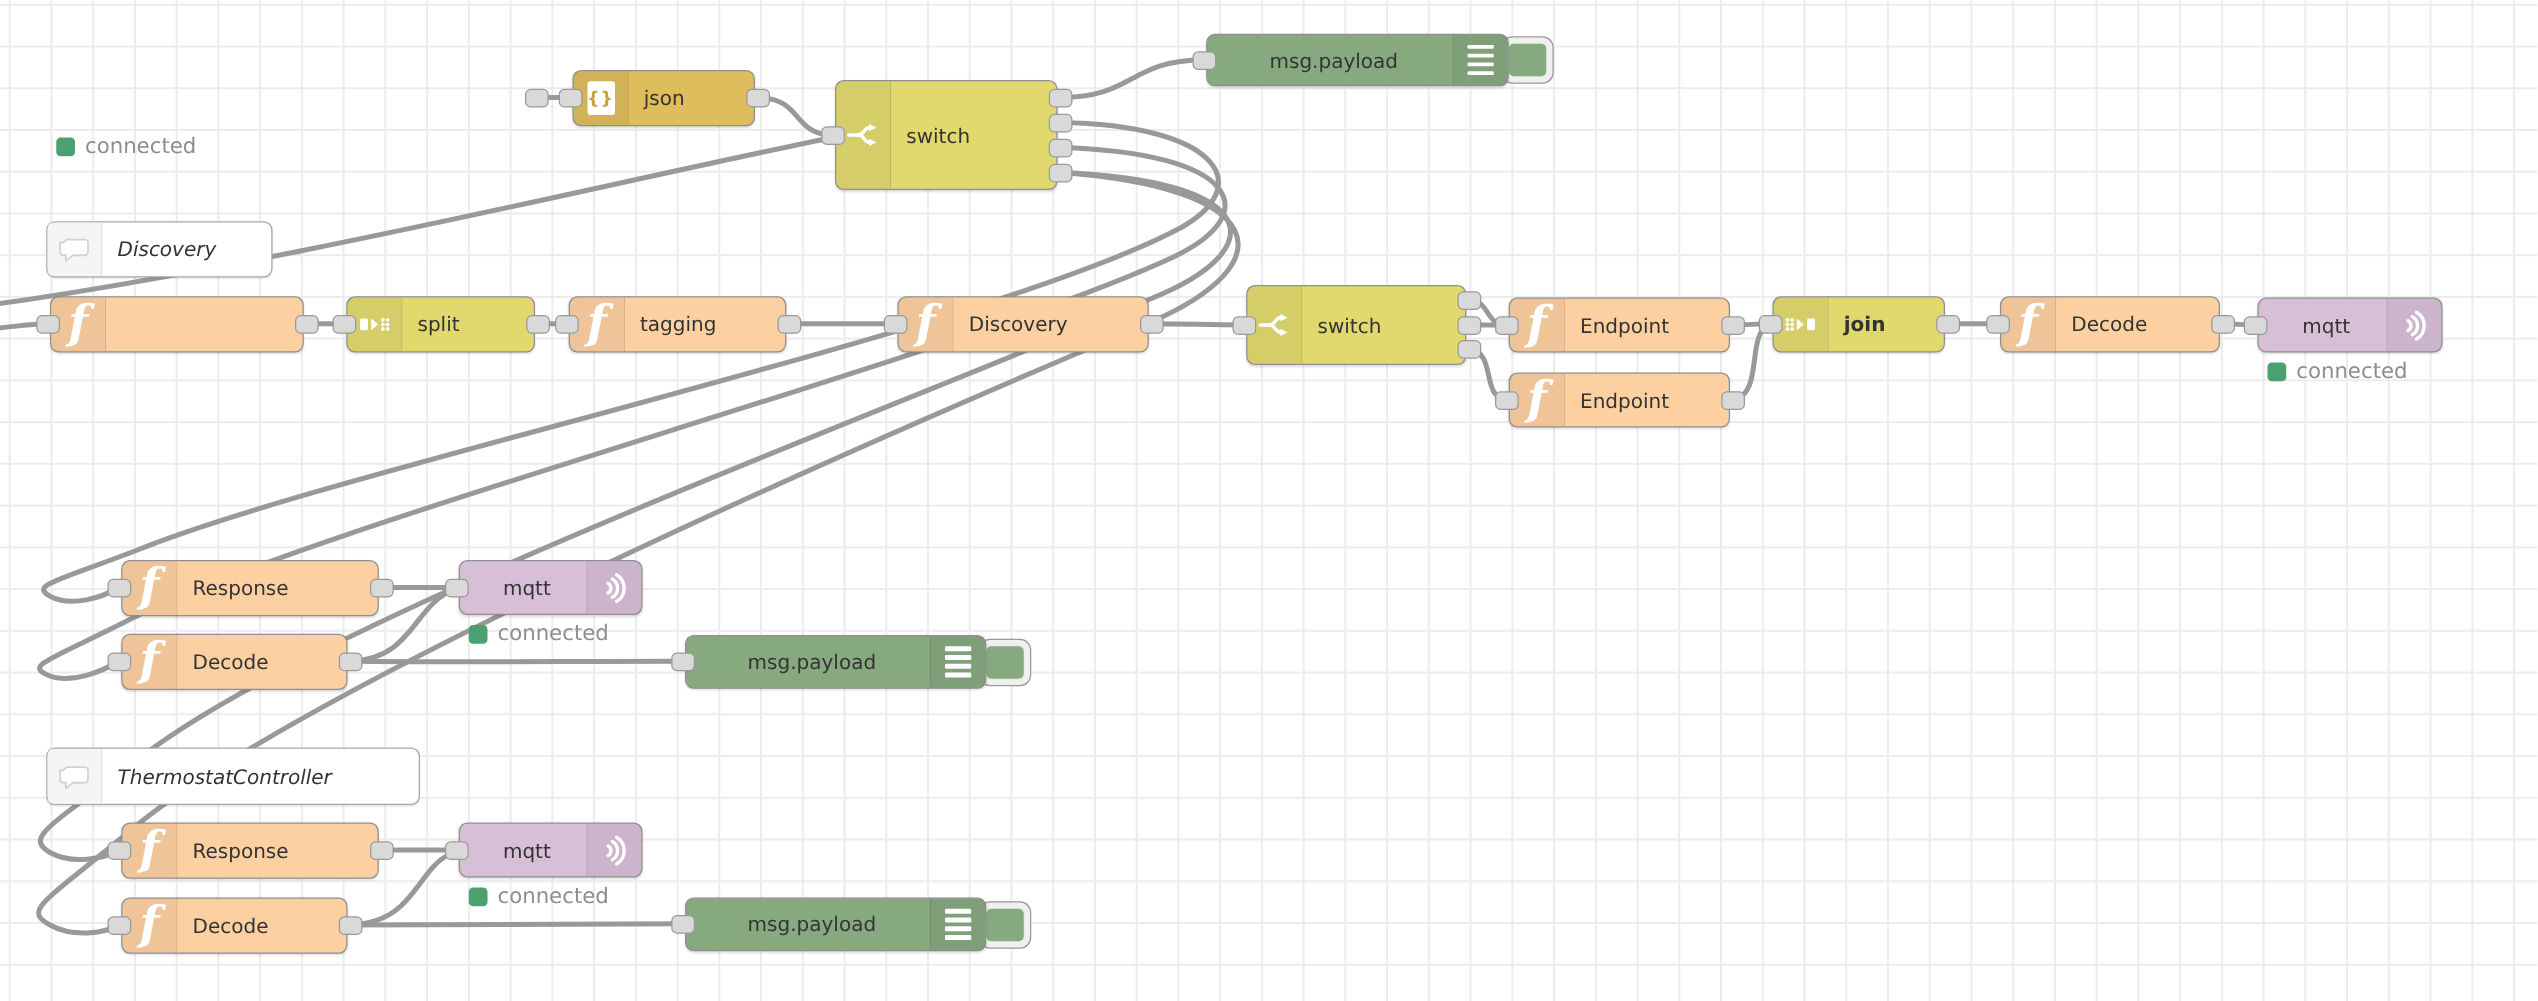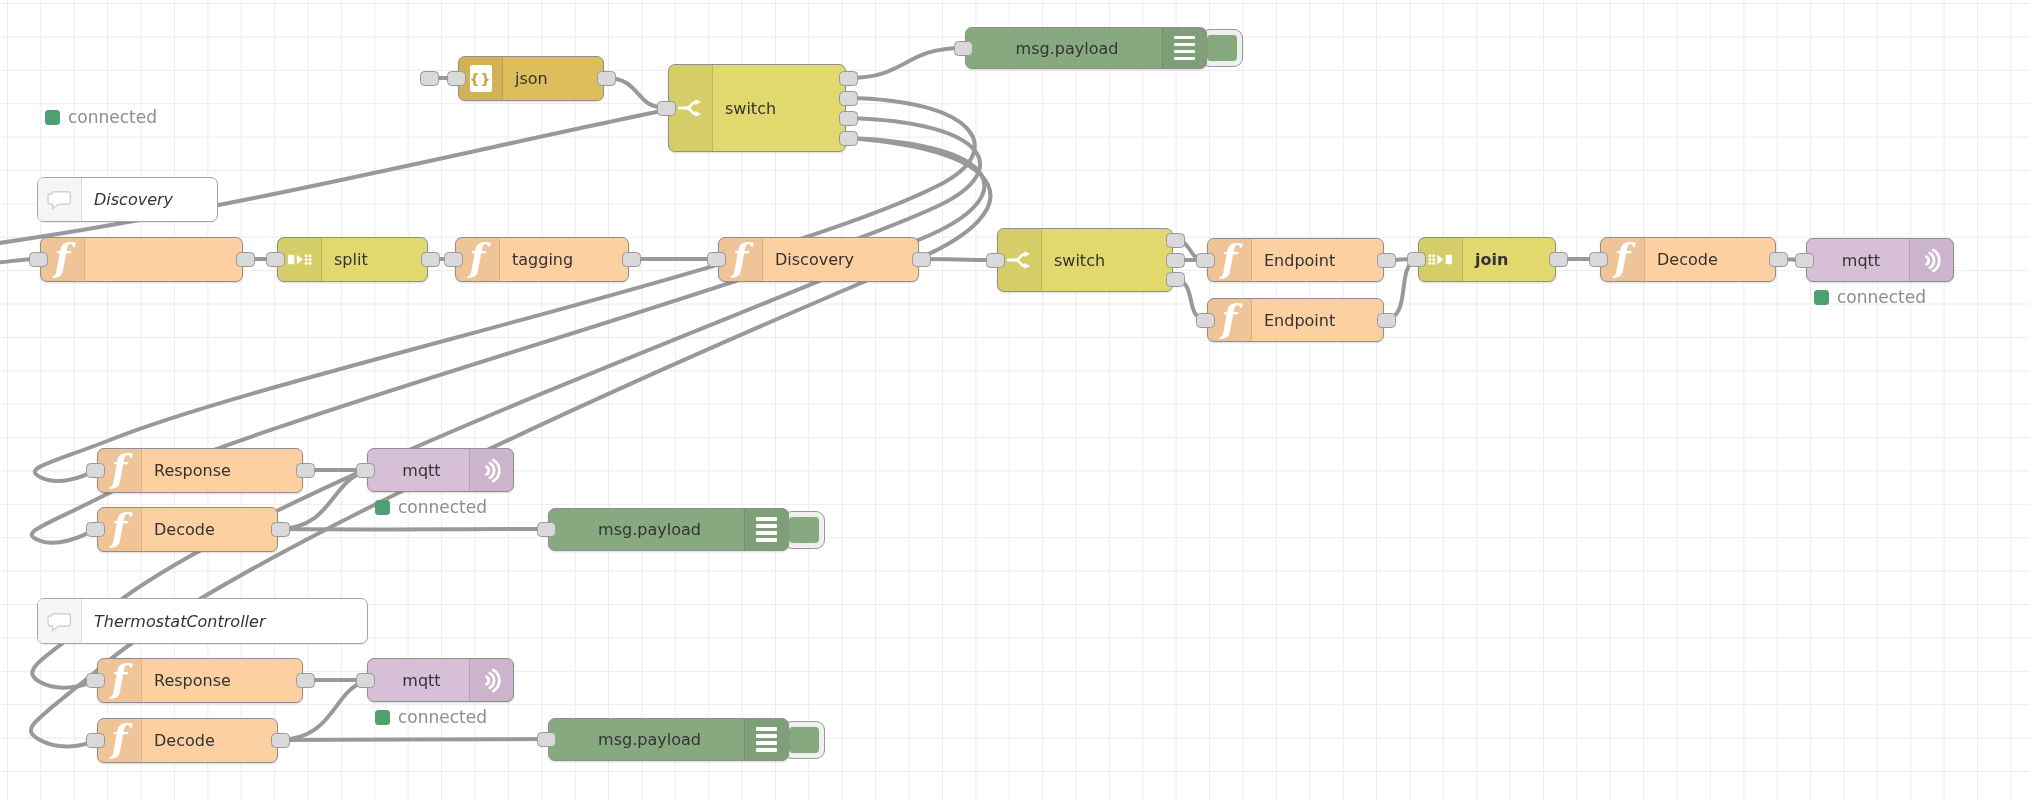--- a/index.html
+++ b/index.html
@@ -281,21 +281,21 @@
       <div class="strip right">
         <span class="bars">
           <i></i>
           <i></i>
           <i></i>
           <i></i>
         </span>
       </div>
     </div>
     <div class="port" style="left: 536.5px; top: 521.5px;"></div>
-    <div class="node comment" style="left: 37px; top: 598px; width: 331px; height: 46px; background: rgb(255, 255, 255);">
+    <div class="node comment" style="left: 37px; top: 598px; width: 299px; height: 46px; background: rgb(255, 255, 255);">
       <div class="strip left">
         <svg width="27" height="27" viewBox="0 0 26 26">
           <path d="M6 5.5 h14 a2.5 2.5 0 0 1 2.5 2.5 v7 a2.5 2.5 0 0 1 -2.5 2.5 h-9 l-5.5 4.2 v-4.2 h-2 a2.5 2.5 0 0 1 -2.5 -2.5 v-7 A2.5 2.5 0 0 1 3.5 8 Z" transform="translate(1,0)" fill="#ffffff" stroke="#d2d2d2" stroke-width="1.4"></path>
         </svg>
       </div>
       <span class="lbl">ThermostatController</span>
     </div>
     <div class="node function" style="left: 97px; top: 658px; width: 206px; height: 45px; background: rgb(253, 208, 162);">
       <div class="strip left">
         <span class="fn-f">f</span>

